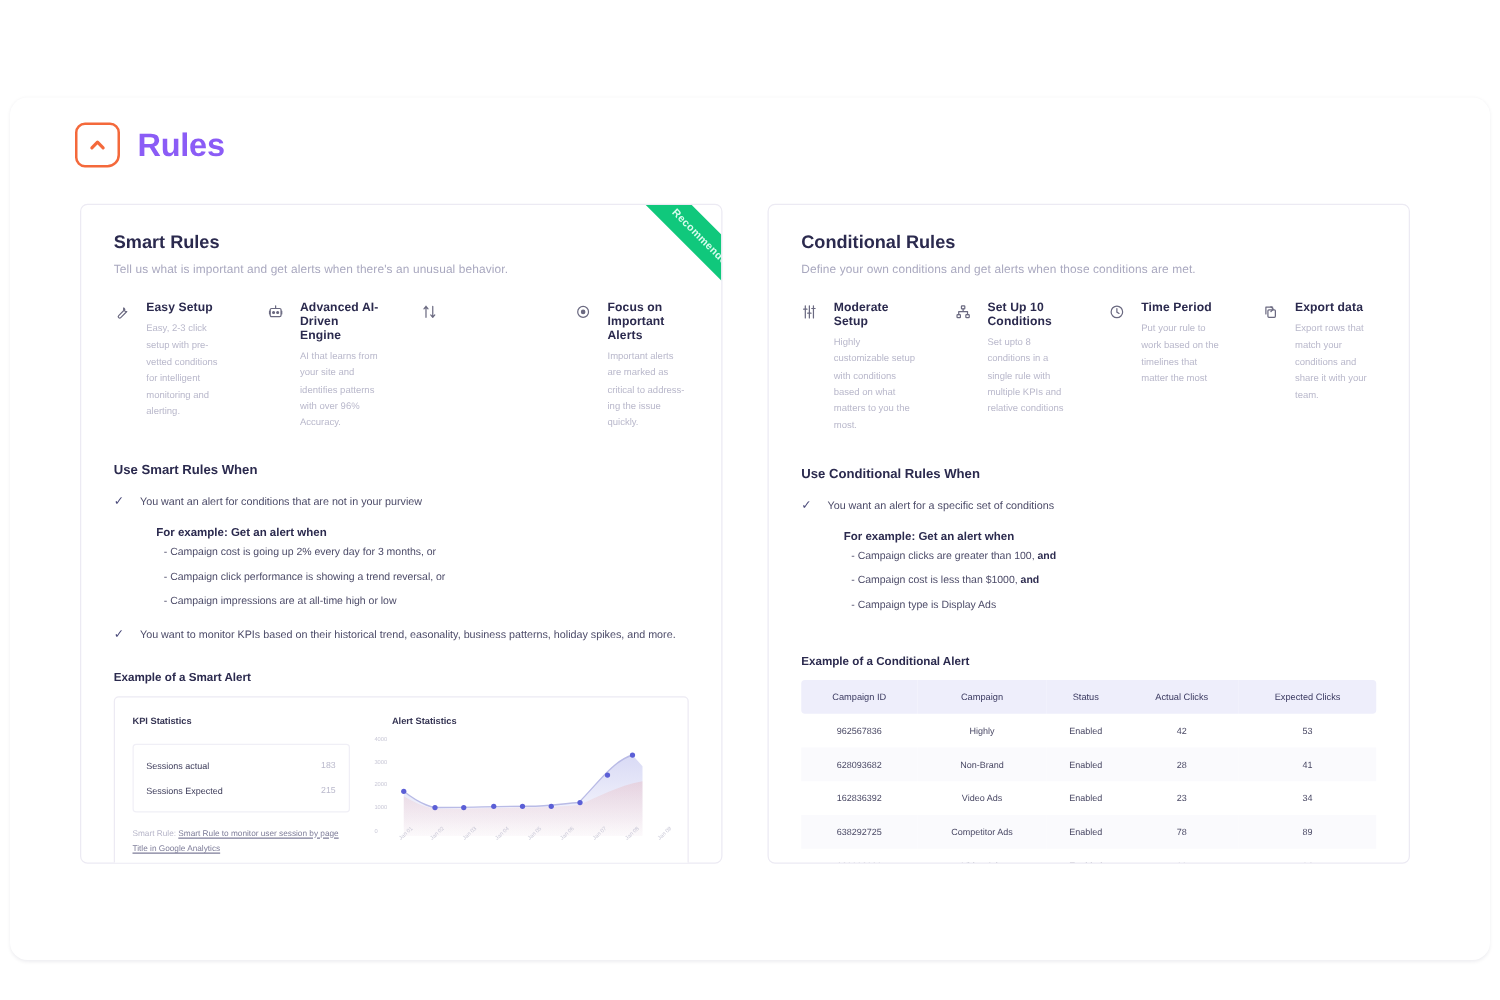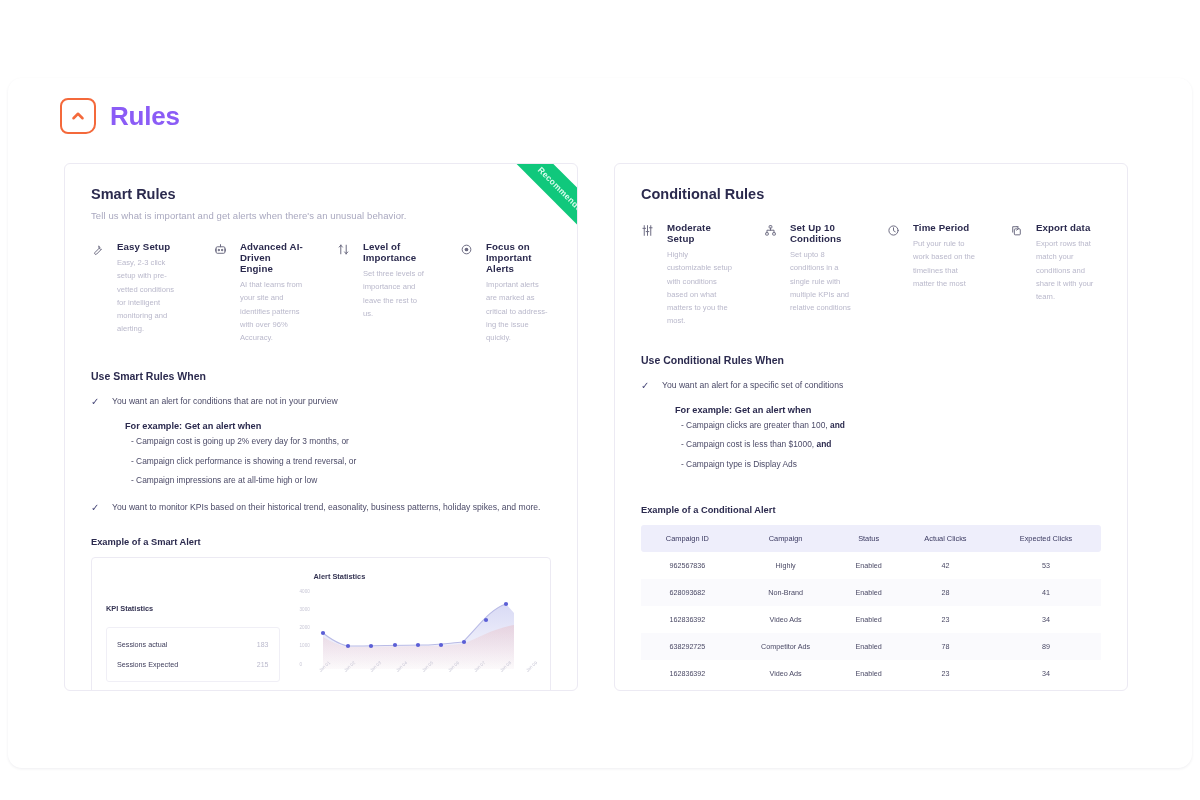--- a/index.html
+++ b/index.html
@@ -79,21 +79,21 @@
   .example-item { font-size: 8.4px; color: #4c4b68; line-height: 1.6; margin: 0 0 6px 40px; }
   .example-item b { font-weight: 700; color: #2b2a4e; }
 
   
   .example-label { font-size: 9.3px; font-weight: 700; color: #2b2a4e; margin-top: 22px; }
   .alert-card {
     margin-top: 10px; border: 1px solid #eceaf3; border-radius: 4px;
     height: 155px; display: flex; background: #fff;
   }
   .kpi-col { width: 44%; padding: 14px 14px 10px 14px; }
-  .kpi-head { font-size: 7.4px; font-weight: 700; color: #353453; margin-top: 32px; }
+  .kpi-head { font-size: 7.4px; font-weight: 700; color: #353453; }
   .kpi-box { margin-top: 14px; border: 1px solid #f0eff6; border-radius: 3px; padding: 12px 10px; }
   .kpi-row { display: flex; justify-content: space-between; align-items: center; font-size: 7.2px; color: #3c3b59; margin-bottom: 11px; }
   .kpi-row:last-child { margin-bottom: 0; }
   .kpi-val { color: #bab9cc; font-size: 7px; }
   .smart-rule { margin-top: 12px; font-size: 6.6px; color: #b7b6c9; line-height: 1.9; }
   .smart-rule a { color: #7e7d99; text-decoration: underline; }
 
   .chart-col { flex: 1; padding: 14px 12px 8px 6px; position: relative; }
   .chart-head { font-size: 7.4px; font-weight: 700; color: #353453; margin-left: 14px; }
   .chart-box { position: relative; height: 100px; margin-top: 6px; }
@@ -167,24 +167,20 @@
           </div>
         </div>
 
         <div class="feature">
           <span class="ficon">
             <svg width="13" height="13" viewBox="0 0 24 24" fill="none" stroke="#6a6980" stroke-width="1.8" stroke-linecap="round" stroke-linejoin="round">
               <path d="M7 20V4M7 4 4 7.5M7 4l3 3.5"></path>
               <path d="M17 4v16M17 20l3-3.5M17 20l-3-3.5"></path>
             </svg>
           </span>
-          <div>
-            <h4>Level of Importance</h4>
-            <p>Set three levels of importance and leave the rest to us.</p>
-          </div>
         </div>
 
         <div class="feature">
           <span class="ficon">
             <svg width="13" height="13" viewBox="0 0 24 24" fill="none" stroke="#6a6980" stroke-width="1.8">
               <circle cx="12" cy="12" r="8"></circle>
               <circle cx="12" cy="12" r="3.4" fill="#6a6980" stroke="none"></circle>
             </svg>
           </span>
           <div>
@@ -279,20 +275,21 @@
           </div>
 
         </div>
       </div>
     </div>
   </div>
 
   <div class="panel panel-right">
     <div class="panel-inner">
       <div class="panel-title">Conditional Rules</div>
+      <div class="panel-sub">Define your own conditions and get alerts when those conditions are met.</div>
 
       <div class="features">
         <div class="feature">
           <span class="ficon">
             <svg width="13" height="13" viewBox="0 0 24 24" fill="none" stroke="#6a6980" stroke-width="1.8" stroke-linecap="round">
               <path d="M6 3v18M12 3v18M18 3v18"></path>
               <path d="M3.5 8h5M9.5 14h5M15.5 7h5"></path>
             </svg>
           </span>
           <div>

